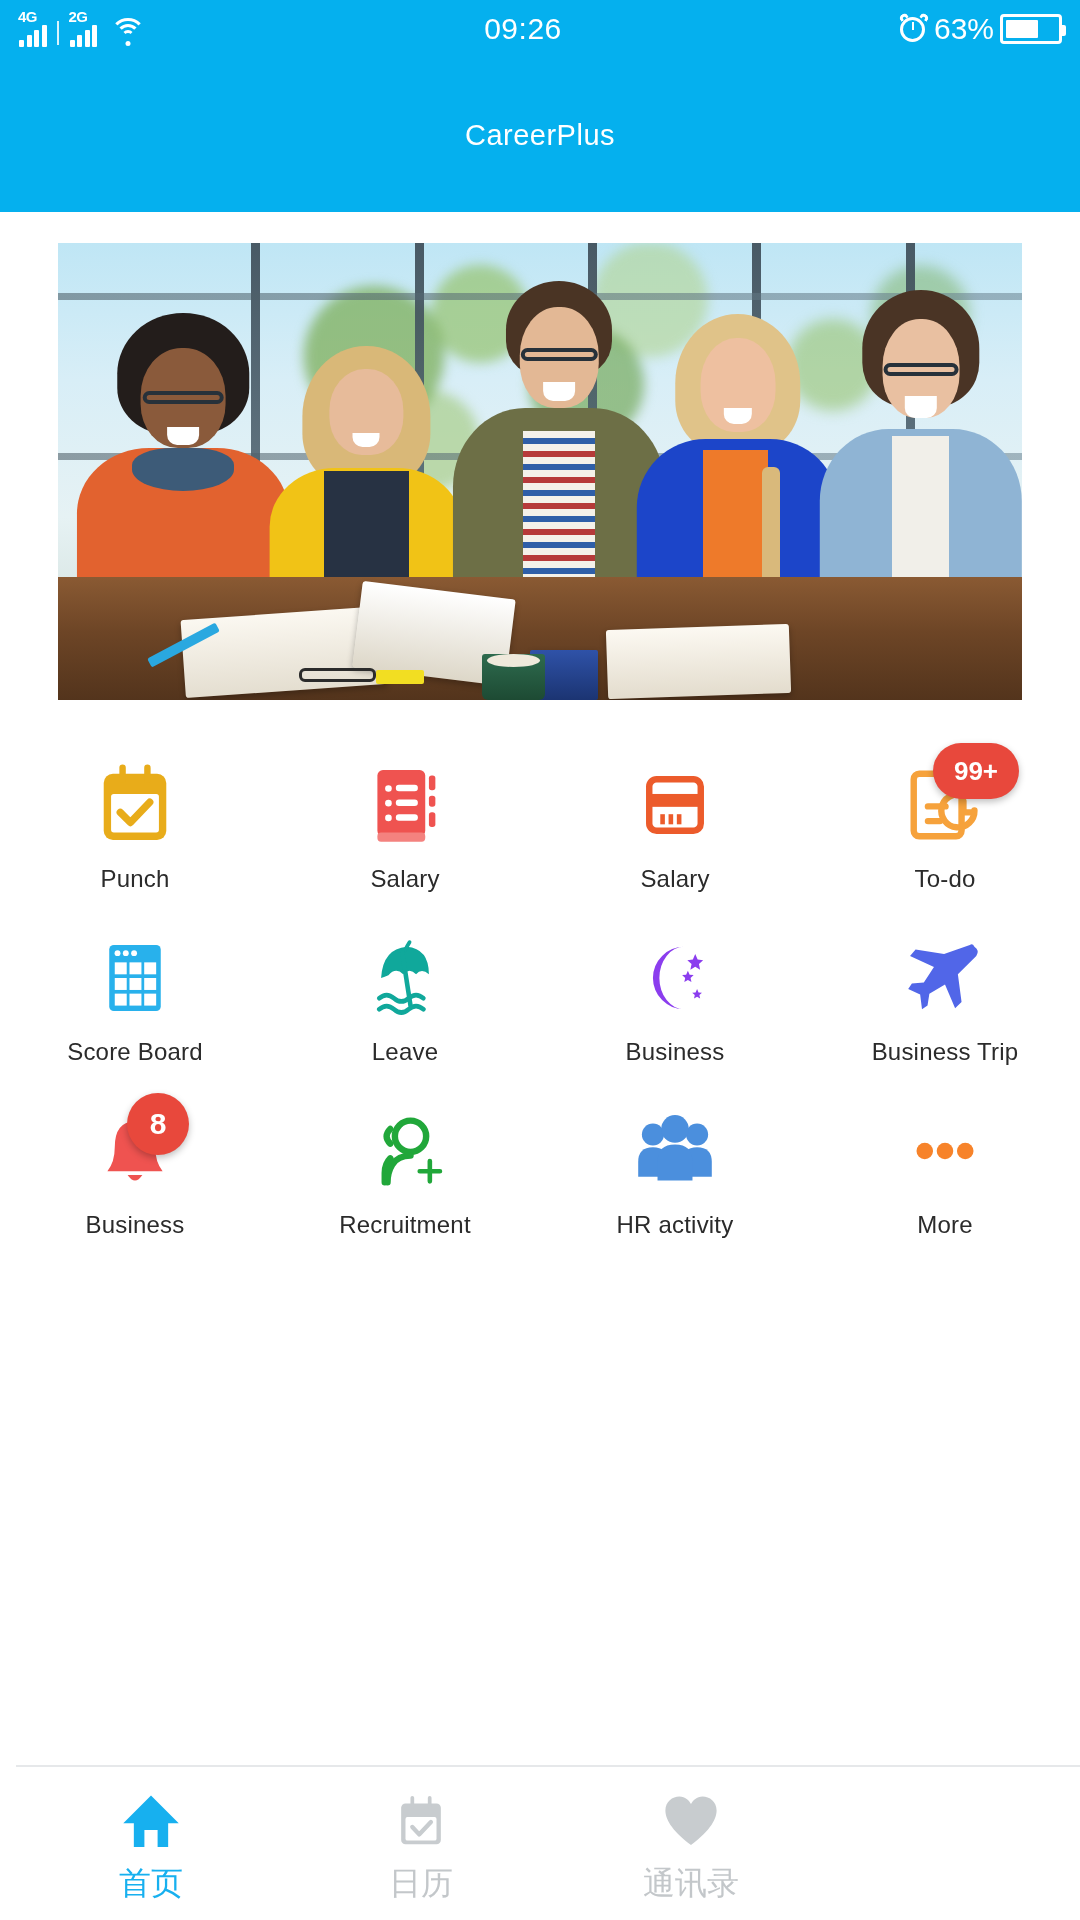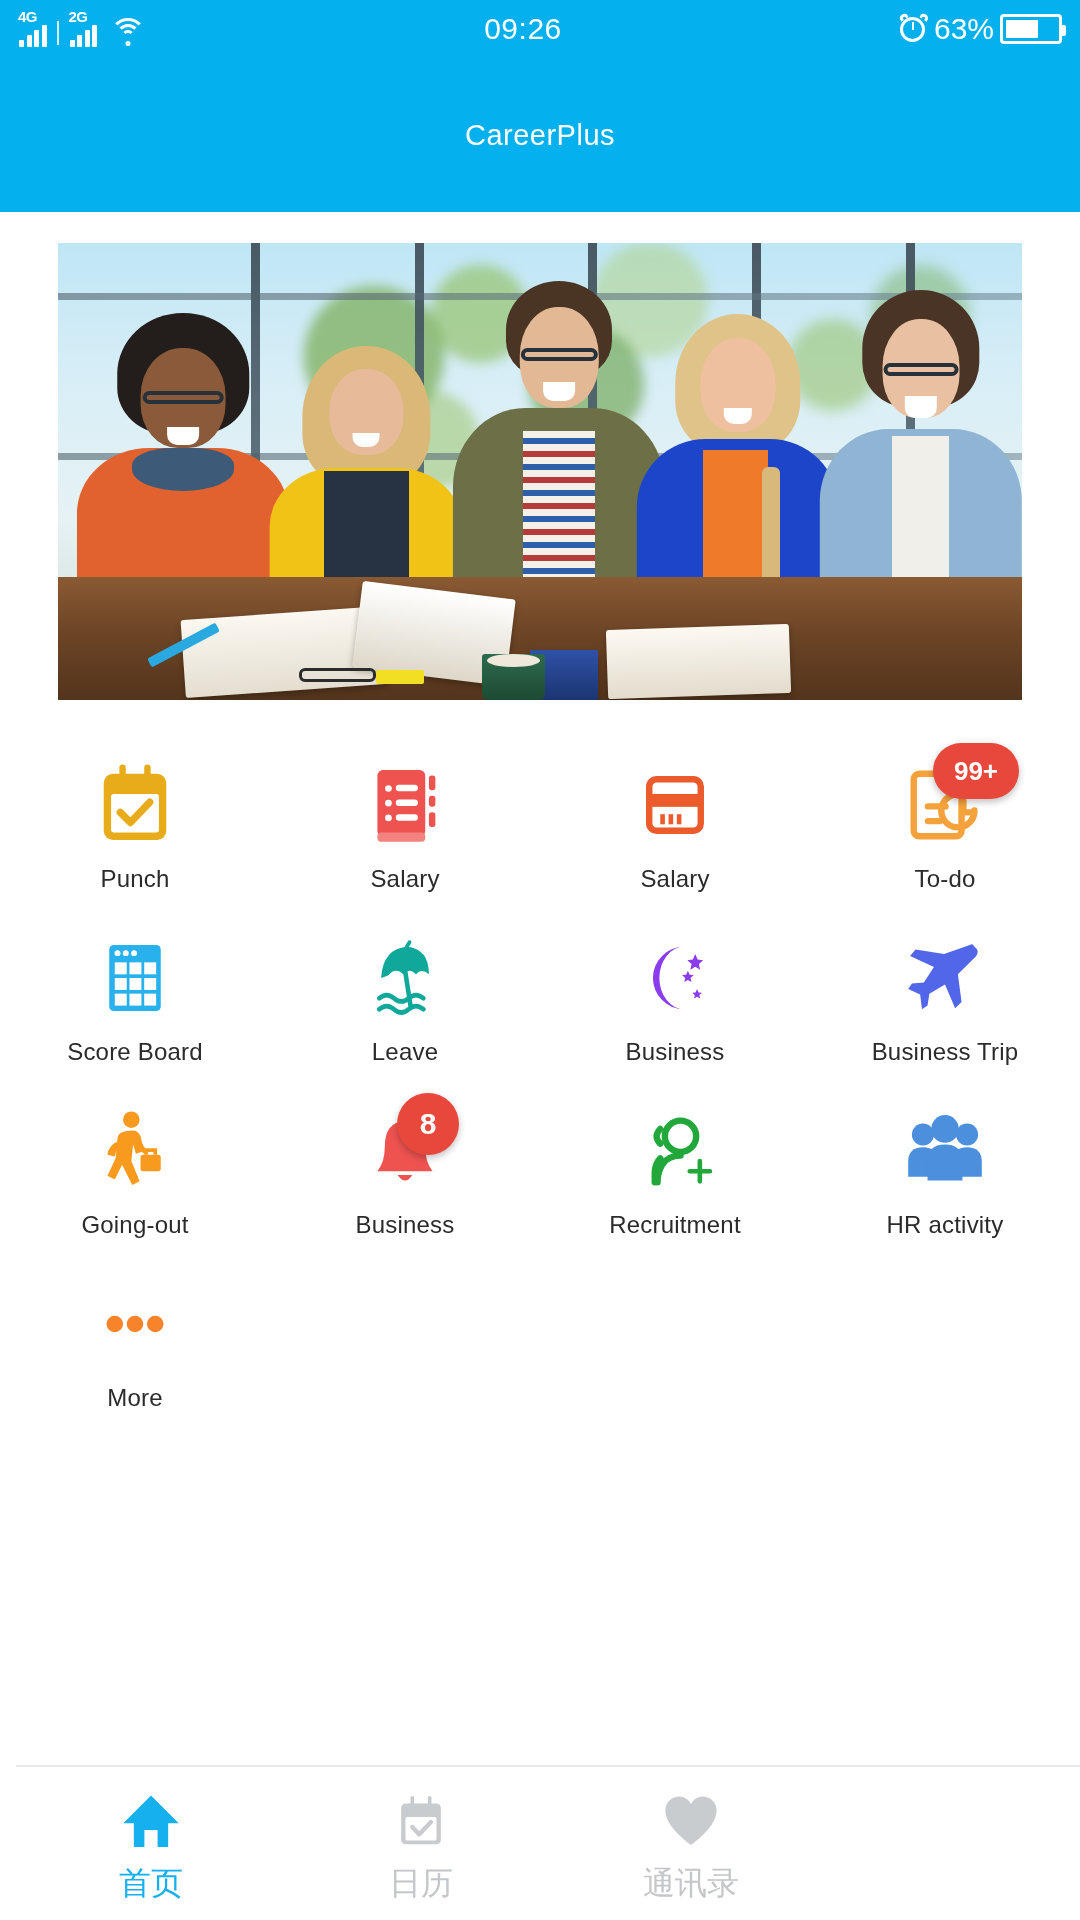--- a/index.html
+++ b/index.html
@@ -407,33 +407,20 @@
 
   <div class="cell">
     <div class="ic-holder">
       <svg viewBox="0 0 100 100" width="92" height="92">
         <path d="M82 16 q6 4 2 10 L64 46 l4 30 -7 7 -11 -26 -17 10 -2 13 -6 4 -2 -16 -13 -6 4 -6 13 -1 11 -17 -26 -12 6 -7 31 5 L77 14 q3 -2 5 2 z" fill="#5166e8"></path>
       </svg>
     </div>
     <div class="lbl">Business Trip</div>
   </div>
 
-  <div class="cell">
-    <div class="ic-holder">
-      <svg viewBox="0 0 100 100" width="92" height="92">
-        <circle cx="46" cy="16" r="9" fill="#f79a1e"></circle>
-        <path d="M44 28 q9 -2 12 6 l4 16 -9 3 -3 -10 -2 18 9 22 -8 4 -11 -22 -8 16 -8 -4 9 -19 2 -22 q0 -7 13 -8 z" fill="#f79a1e"></path>
-        <path d="M30 40 q-9 5 -10 14 l8 2 q1 -7 6 -10 z" fill="#f79a1e"></path>
-        <rect x="56" y="54" width="22" height="18" rx="3" fill="#f79a1e"></rect>
-        <path d="M62 54 v-5 h10 v5" stroke="#f79a1e" stroke-width="4" fill="none"></path>
-        <path d="M60 50 l-4 -6" stroke="#f79a1e" stroke-width="5" stroke-linecap="round"></path>
-      </svg>
-    </div>
-    <div class="lbl">Going-out</div>
-  </div>
 
   <div class="cell">
     <div class="ic-holder">
       <svg viewBox="0 0 100 100" width="92" height="92">
         <circle cx="50" cy="16" r="6" fill="#ef5350"></circle>
         <path d="M50 18 q22 0 22 28 q0 16 8 26 h-60 q8 -10 8 -26 q0 -28 22 -28 z" fill="#ef5350"></path>
         <path d="M42 76 q8 12 16 0 z" fill="#ef5350"></path>
       </svg>
       <div class="badge circ">8</div>
     </div>

